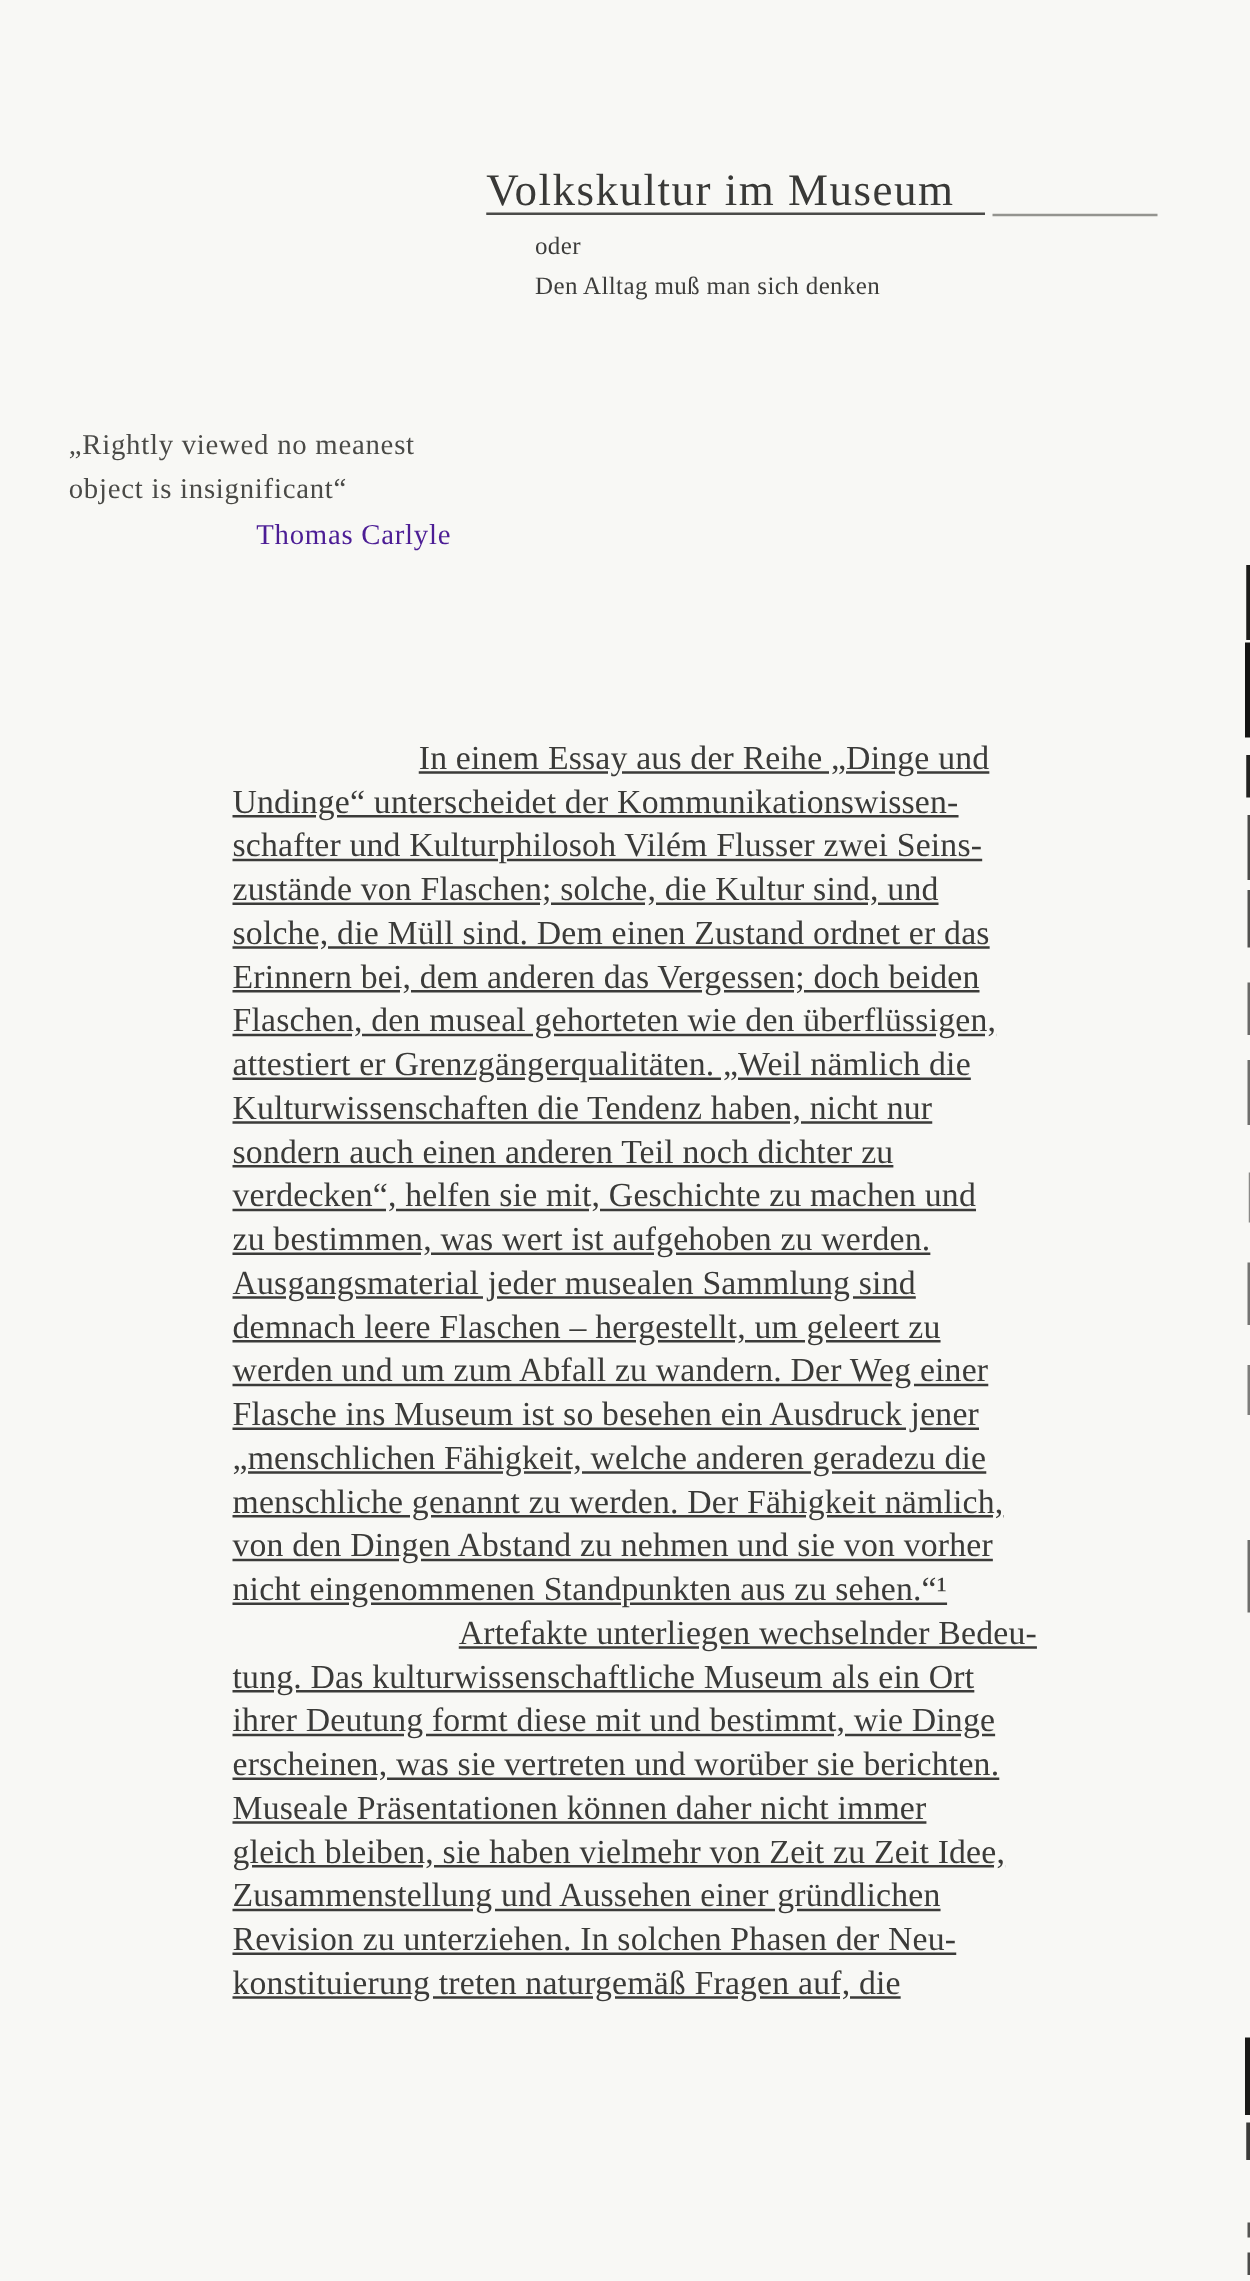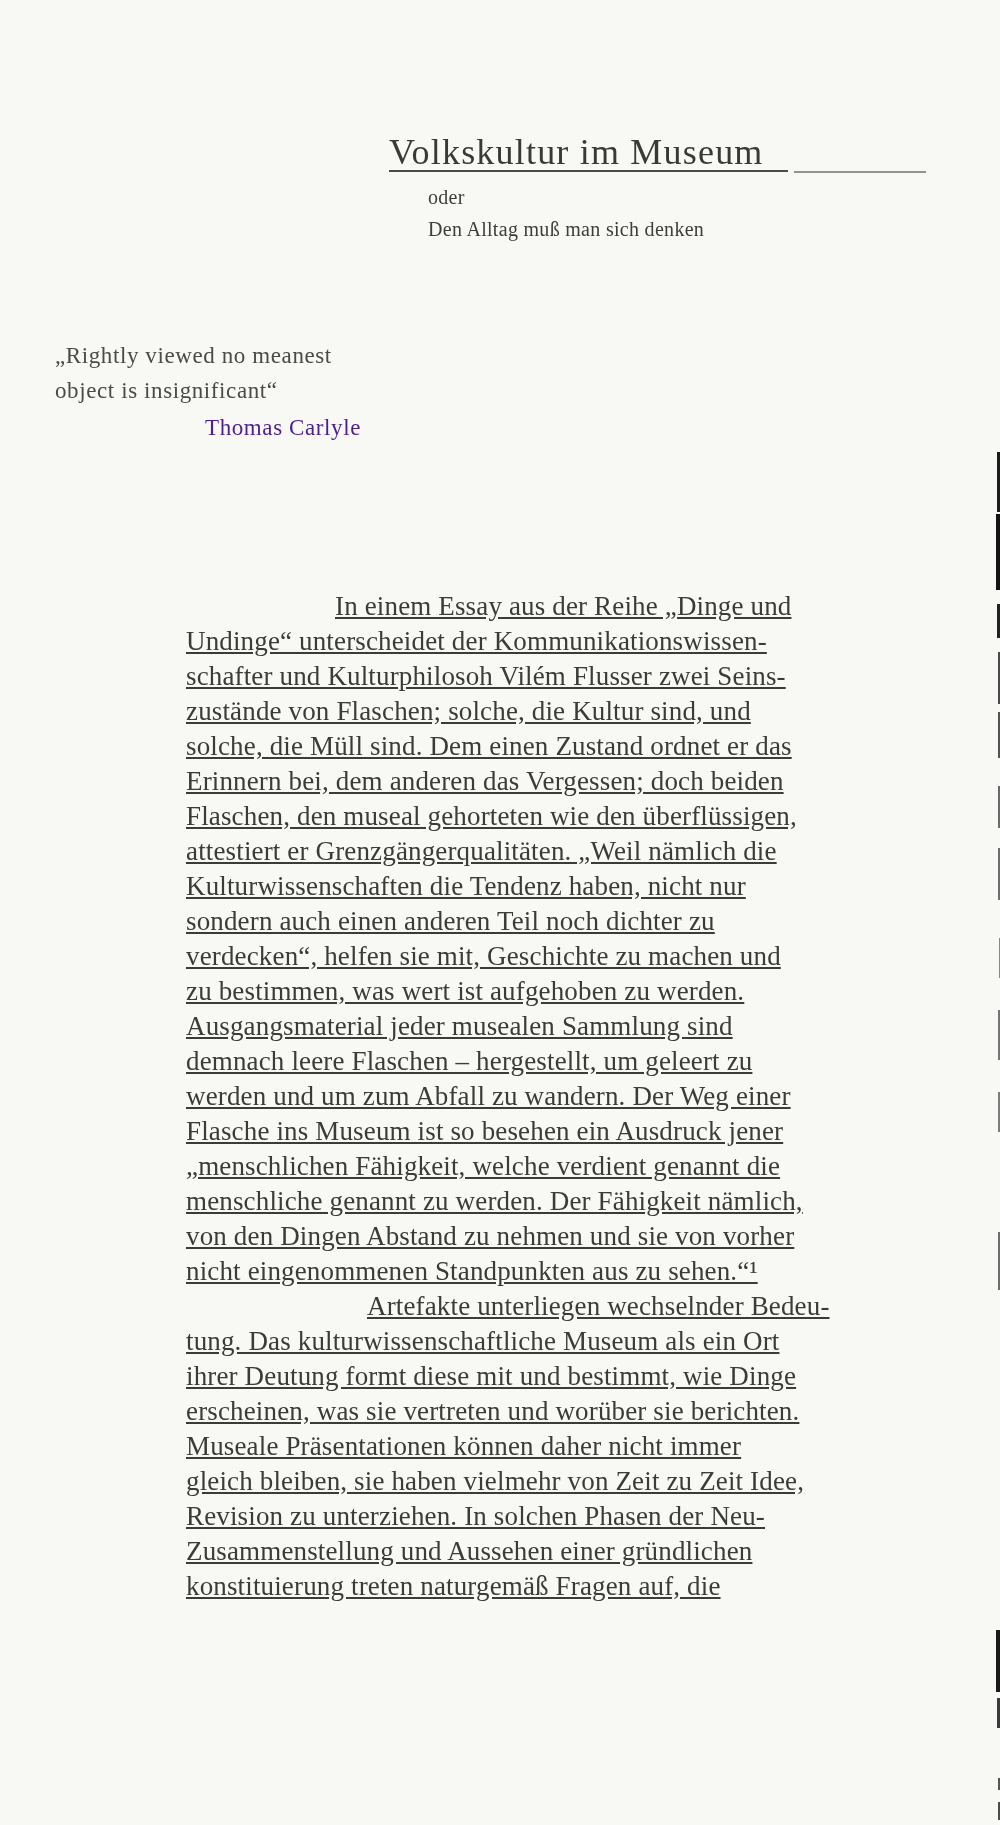--- a/index.html
+++ b/index.html
@@ -132,34 +132,34 @@
       <div class="line">Flaschen, den museal gehorteten wie den überflüssigen,</div>
       <div class="line">attestiert er Grenzgängerqualitäten. „Weil nämlich die</div>
       <div class="line">Kulturwissenschaften die Tendenz haben, nicht nur</div>
       <div class="line">sondern auch einen anderen Teil noch dichter zu</div>
       <div class="line">verdecken“, helfen sie mit, Geschichte zu machen und</div>
       <div class="line">zu bestimmen, was wert ist aufgehoben zu werden.</div>
       <div class="line">Ausgangsmaterial jeder musealen Sammlung sind</div>
       <div class="line">demnach leere Flaschen – hergestellt, um geleert zu</div>
       <div class="line">werden und um zum Abfall zu wandern. Der Weg einer</div>
       <div class="line">Flasche ins Museum ist so besehen ein Ausdruck jener</div>
-      <div class="line">„menschlichen Fähigkeit, welche verdient genannt die</div>
+      <div class="line">„menschlichen Fähigkeit, welche anderen geradezu die</div>
       <div class="line">menschliche genannt zu werden. Der Fähigkeit nämlich,</div>
       <div class="line">von den Dingen Abstand zu nehmen und sie von vorher</div>
       <div class="line">nicht eingenommenen Standpunkten aus zu sehen.“¹</div>
     </div>
     <div class="para para-2">
       <div class="line first">Artefakte unterliegen wechselnder Bedeu-</div>
       <div class="line">tung. Das kulturwissenschaftliche Museum als ein Ort</div>
       <div class="line">ihrer Deutung formt diese mit und bestimmt, wie Dinge</div>
       <div class="line">erscheinen, was sie vertreten und worüber sie berichten.</div>
       <div class="line">Museale Präsentationen können daher nicht immer</div>
       <div class="line">gleich bleiben, sie haben vielmehr von Zeit zu Zeit Idee,</div>
+      <div class="line">Zusammenstellung und Aussehen einer gründlichen</div>
       <div class="line">Revision zu unterziehen. In solchen Phasen der Neu-</div>
-      <div class="line">Zusammenstellung und Aussehen einer gründlichen</div>
       <div class="line">konstituierung treten naturgemäß Fragen auf, die</div>
     </div>
   </div>
 
 <div id="page-number">15</div>
 
 <div class="edge-mark" style="top:452px;  height:60px;  width:3px; background:#1c1c1a;"></div>
 <div class="edge-mark" style="top:514px;  height:76px;  width:4px; background:#141412;"></div>
 <div class="edge-mark" style="top:604px;  height:34px;  width:3px; background:#222220;"></div>
 <div class="edge-mark" style="top:652px;  height:52px;  width:2px; background:#4a4a48;"></div>

